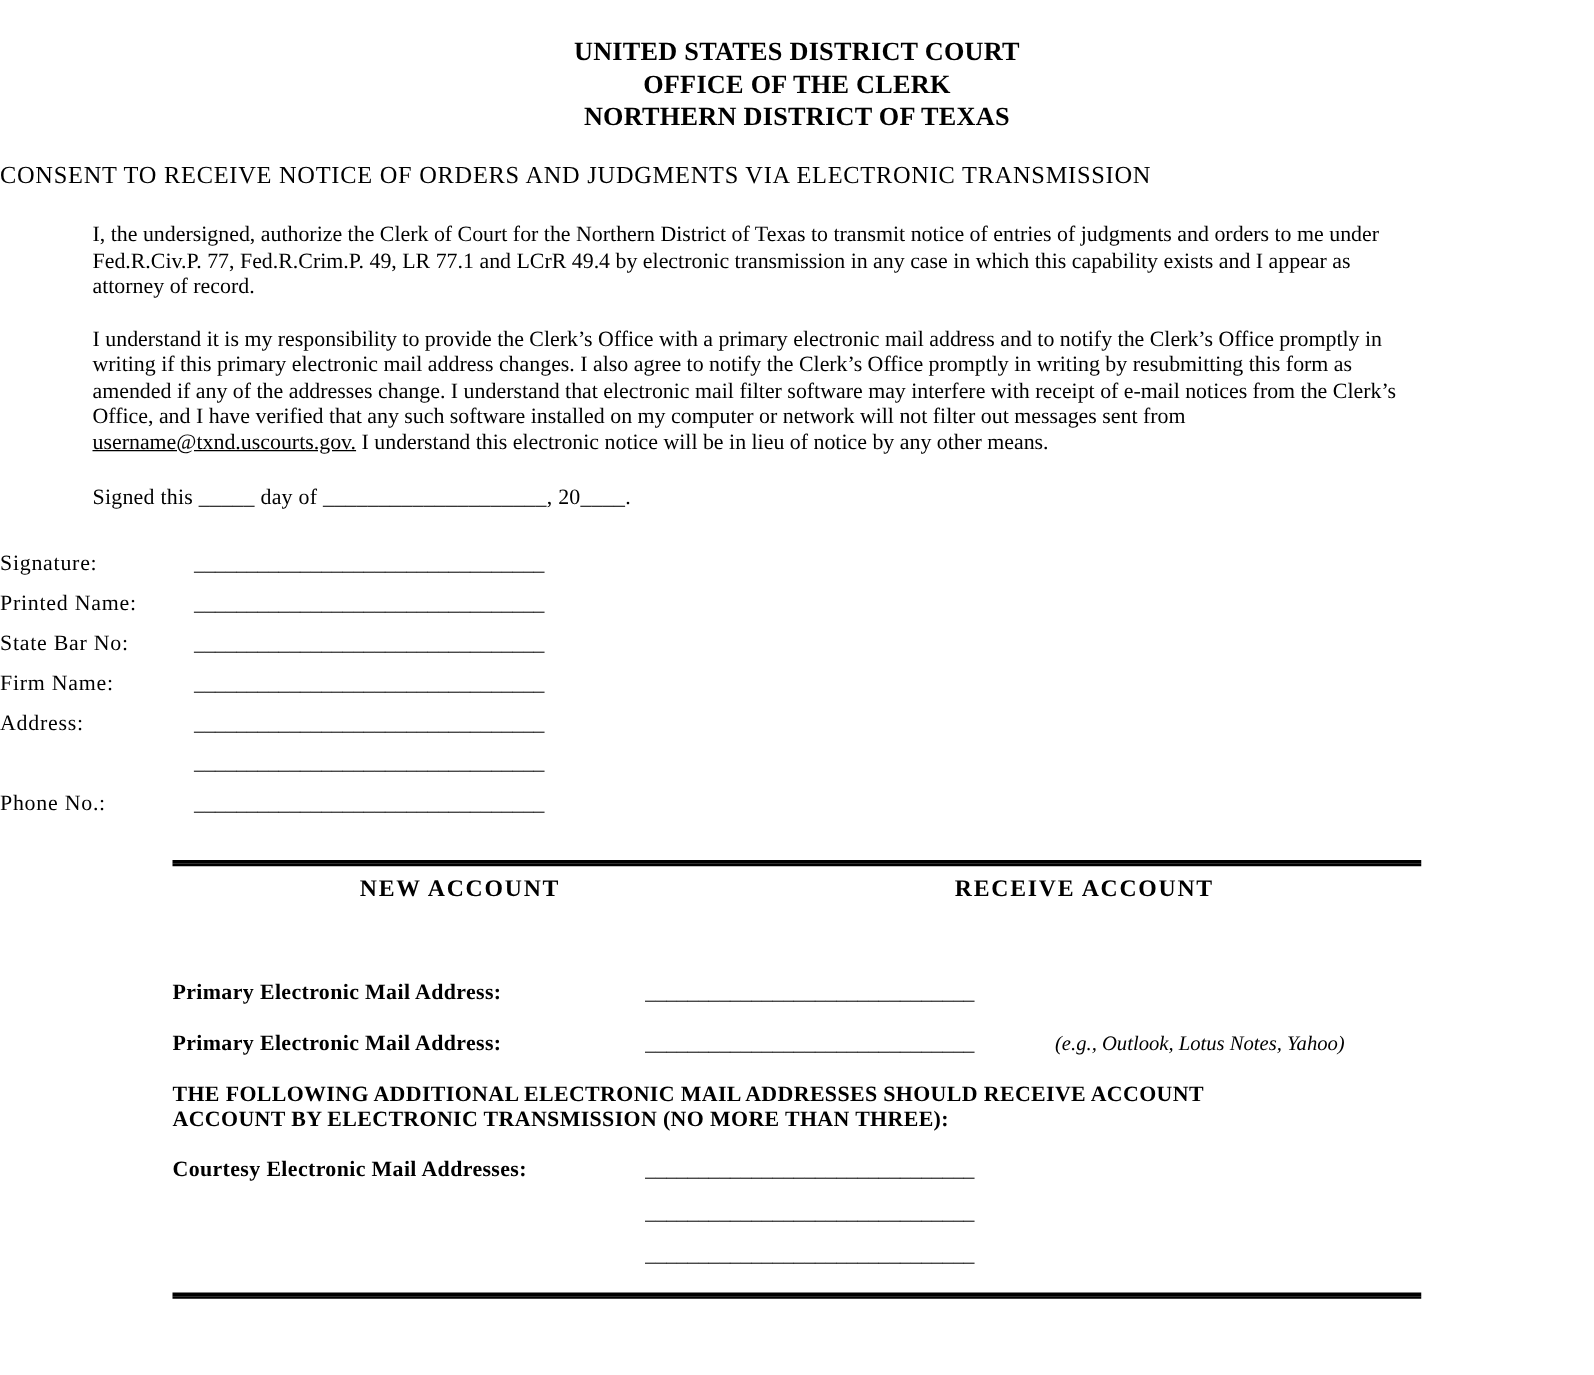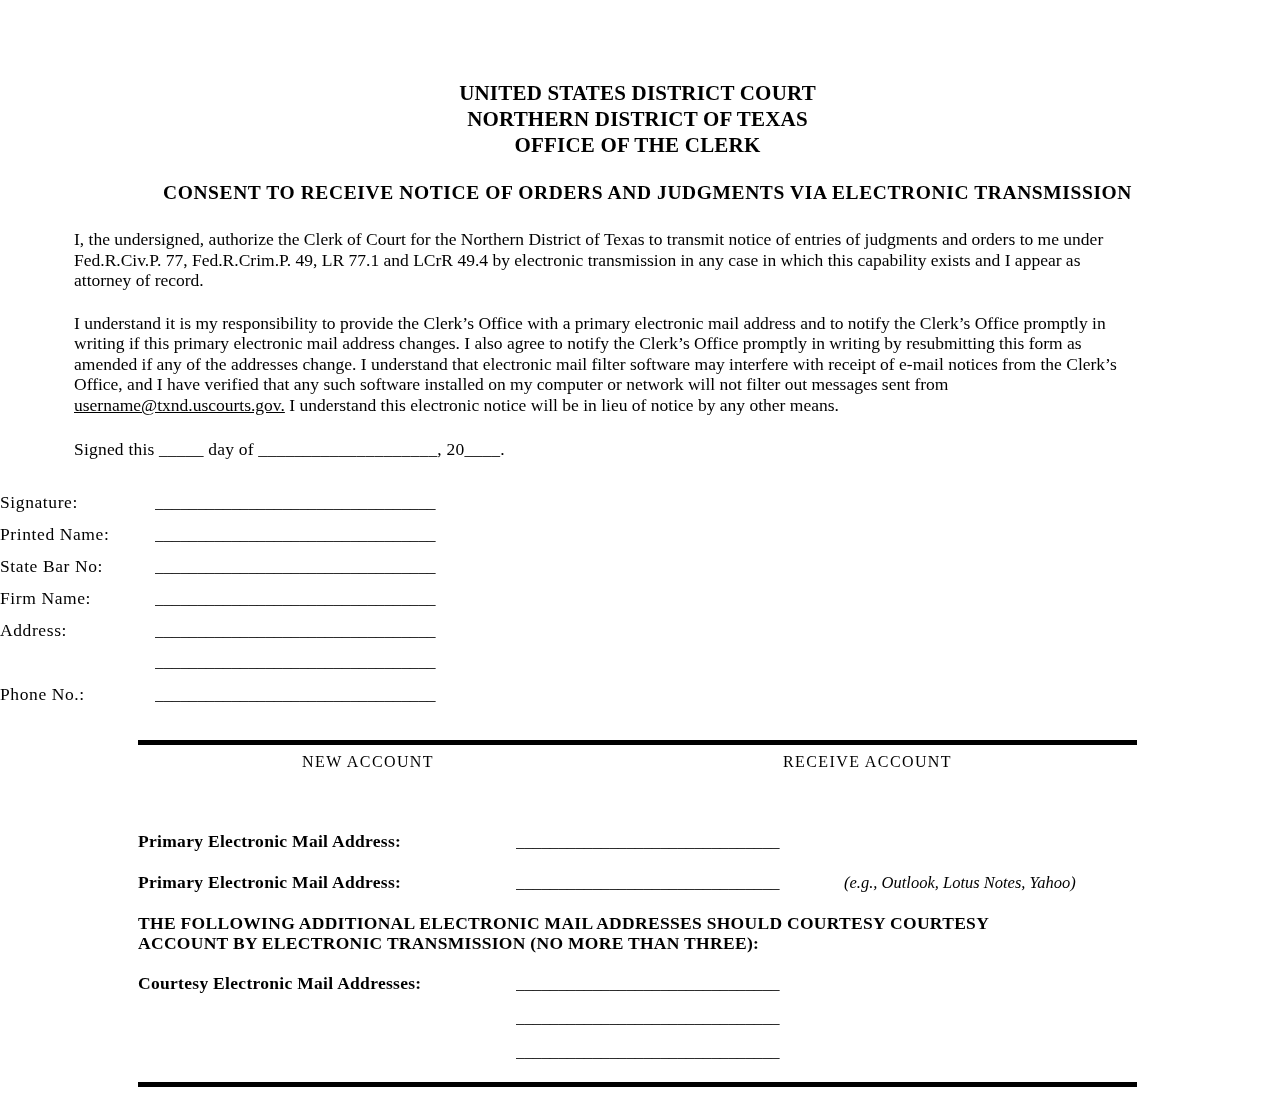--- a/index.html
+++ b/index.html
@@ -18,31 +18,30 @@
     width: 1275px;
     height: 1100px;
     padding: 0;
   }
   .heading-block {
     text-align: center;
     font-weight: bold;
     font-size: 21px;
     line-height: 26px;
     letter-spacing: 0.2px;
-    margin-top: 80px;
+    margin-top: 28px;
   }
   .heading-block .line { display: block; }
   .subheading-block {
-    text-align: center;
-    font-weight: bold;
+    text-align: left;
+    font-weight: normal;
     font-size: 19.5px;
     line-height: 25px;
     letter-spacing: 0.6px;
     margin-top: 22px;
-    margin-left: 20px;
   }
   .body-wrap {
     margin: 0 138px 0 74px;
   }
   p.para {
     font-size: 17.5px;
     line-height: 20.5px;
     margin: 0;
     text-align: left;
   }
@@ -77,22 +76,22 @@
   }
   .divider-top {
     margin: 24px 138px 0 138px;
     border-top: 3px solid #000;
     border-bottom: 2px solid #000;
     height: 4px;
   }
   .accounts-row {
     display: flex;
     margin: 8px 138px 0 138px;
-    font-weight: normal;
-    font-size: 16px;
+    font-weight: bold;
+    font-size: 19px;
     letter-spacing: 1.4px;
   }
   .accounts-row .new { width: 460px; text-align: center; }
   .accounts-row .amended { flex: 1; text-align: center; }
   .bold-para {
     margin: 20px 138px 0 138px;
     font-weight: bold;
     font-size: 17.5px;
     line-height: 20px;
     letter-spacing: 0.3px;
@@ -136,22 +135,22 @@
     height: 4px;
   }
 </style>
 </head>
 <body>
 
 <div class="page">
 
   <div class="heading-block">
     <span class="line">UNITED STATES DISTRICT COURT</span>
+    <span class="line">OFFICE OF THE CLERK</span>
     <span class="line">NORTHERN DISTRICT OF TEXAS</span>
-    <span class="line">OFFICE OF THE CLERK</span>
   </div>
 
   <div class="subheading-block">
     <span class="line">CONSENT TO RECEIVE NOTICE OF ORDERS AND</span>
     <span class="line">JUDGMENTS VIA ELECTRONIC TRANSMISSION</span>
   </div>
 
   <div class="body-wrap">
     <p class="para first">I, the undersigned, authorize the Clerk of Court for the Northern District of Texas to transmit notice of entries of judgments and orders to me under Fed.R.Civ.P. 77, Fed.R.Crim.P. 49, LR 77.1 and LCrR 49.4 by electronic transmission in any case in which this capability exists and I appear as attorney of record.</p>
 
@@ -207,21 +206,21 @@
     <span class="rule">_______________________________</span>
   </div>
 
   <div class="email-row">
     <span class="lbl">Primary Electronic Mail Address:</span>
     <span class="rule">_______________________________</span>
     <span class="hint">(e.g., Outlook, Lotus Notes, Yahoo)</span>
   </div>
 
   <div class="bold-para">
-    <span>THE FOLLOWING ADDITIONAL ELECTRONIC MAIL ADDRESSES SHOULD COURTESY COURTESY</span><br>
+    <span>THE FOLLOWING ADDITIONAL ELECTRONIC MAIL ADDRESSES SHOULD RECEIVE ACCOUNT</span><br>
     <span>ACCOUNT BY ELECTRONIC TRANSMISSION (NO MORE THAN THREE):</span>
   </div>
 
   <div class="email-row">
     <span class="lbl">Courtesy Electronic Mail Addresses:</span>
     <span class="rule">_______________________________</span>
   </div>
 
   <div class="courtesy-extra">
     <div>_______________________________</div>

